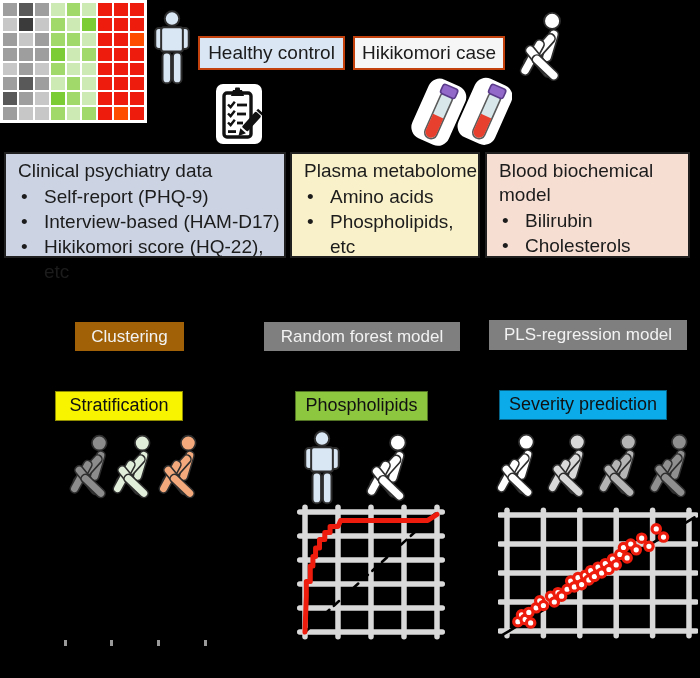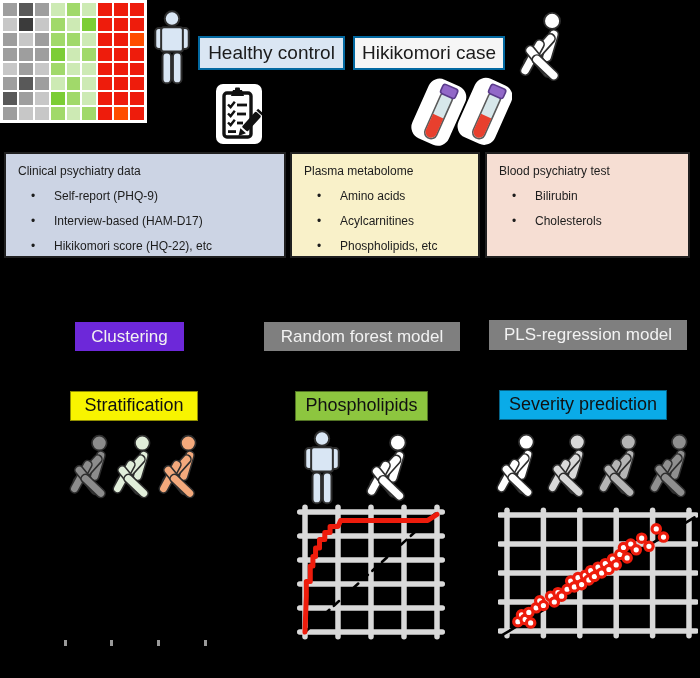--- a/index.html
+++ b/index.html
@@ -1,24 +1,24 @@
 <!DOCTYPE html>
 <html><head>
 <meta charset="utf-8">
 <style>
   html,body{margin:0;padding:0;background:#000;}
   #canvas{position:relative;width:700px;height:678px;background:#000;overflow:hidden;
           font-family:"Liberation Sans","DejaVu Sans",sans-serif;color:#1a1a1a;}
   .abs{position:absolute;}
-  .toplabel{box-sizing:border-box;border:2px solid #0369a1;text-align:center;
+  .toplabel{box-sizing:border-box;border:2px solid #c2410c;text-align:center;
             font-size:19px;line-height:30px;color:#1b1b1b;}
   .databox{box-sizing:border-box;border:2.5px solid #202020;top:152px;height:106px;
-           font-size:12px;color:#1c1c1c;}
+           font-size:19px;color:#1c1c1c;}
   .databox .bx-title{padding:5px 0 0 12px;line-height:24px;}
-  .databox ul{margin:1px 0 0 12px;padding:0;list-style:none;}
+  .databox ul{margin:1px 0 0 2px;padding:0;list-style:none;}
   .databox li{position:relative;padding-left:36px;line-height:25px;}
   .databox li::before{content:"\2022";position:absolute;left:13px;}
   .method{top:322px;height:29px;text-align:center;font-size:17px;line-height:29px;color:#f2f2f2;}
   .outcome{box-sizing:border-box;top:391px;height:30px;text-align:center;font-size:18px;
            line-height:27px;color:#111;border:1.5px solid rgba(0,0,0,0.42);}
   .fig{position:absolute;}
   .fig svg{display:block;width:100%;height:100%;}
   #heatmap{left:62px;top:515px;width:147px;height:123px;background:#fff;
            display:grid;gap:2px;padding:3px;box-sizing:border-box;}
   .hm-cell{width:100%;height:100%;}
@@ -110,37 +110,36 @@
     <ul>
         <li>Self-report (PHQ-9)</li>
         <li>Interview-based (HAM-D17)</li>
         <li>Hikikomori score (HQ-22), etc</li>
       </ul>
   </div>
   <div class="abs databox" style="left: 290px; width: 190px; background: rgb(249, 241, 201);">
     <div class="bx-title">Plasma metabolome</div>
     <ul>
         <li>Amino acids</li>
-        <li>Acylcarnitines</li>
         <li>Phospholipids, etc</li>
       </ul>
   </div>
   <div class="abs databox" style="left: 485px; width: 205px; background: rgb(246, 222, 211);">
-    <div class="bx-title">Blood psychiatry test</div>
+    <div class="bx-title">Blood biochemical model</div>
     <ul>
         <li>Bilirubin</li>
         <li>Cholesterols</li>
       </ul>
   </div>
 
-  <div class="abs method" style="left: 75px; width: 109px; background: #6d28d9;"><span>Clustering</span></div>
+  <div class="abs method" style="left: 75px; width: 109px; background: #a16207;"><span>Clustering</span></div>
   <div class="abs method" style="left: 264px; width: 196px; background: rgb(127, 127, 127);"><span>Random forest model</span></div>
   <div class="abs method" style="left: 489px; top: 320px; width: 198px; height: 30px; line-height: 30px; background: rgb(127, 127, 127);"><span>PLS-regression model</span></div>
 
-  <div class="abs outcome" style="left: 70px; width: 128px; background: rgb(248, 244, 0);"><span>Stratification</span></div>
+  <div class="abs outcome" style="left: 55px; width: 128px; background: rgb(248, 244, 0);"><span>Stratification</span></div>
   <div class="abs outcome" style="left: 295px; width: 133px; background: rgb(141, 198, 63);"><span>Phospholipids</span></div>
   <div class="abs outcome" style="left: 499px; top: 390px; width: 168px; background: rgb(10, 171, 232);"><span>Severity prediction</span></div>
 
   <div class="fig" style="left:66px;top:433px;width:48px;height:68px;">
       <svg viewBox="0 0 62 88">
         <circle cx="43" cy="13" r="9.5" fill="#8c8c8c" stroke="#2e2e2e" stroke-width="2.2"></circle>
         <path d="M45 29 L37 56" stroke="#2e2e2e" stroke-width="13" stroke-linecap="round" fill="none"></path>
         <path d="M45 29 L37 56" stroke="#8c8c8c" stroke-width="9" stroke-linecap="round" fill="none"></path>
         <path d="M41 34 L15 63" stroke="#2e2e2e" stroke-width="13" stroke-linecap="round" fill="none"></path>
         <path d="M41 34 L15 63" stroke="#8c8c8c" stroke-width="9" stroke-linecap="round" fill="none"></path>

